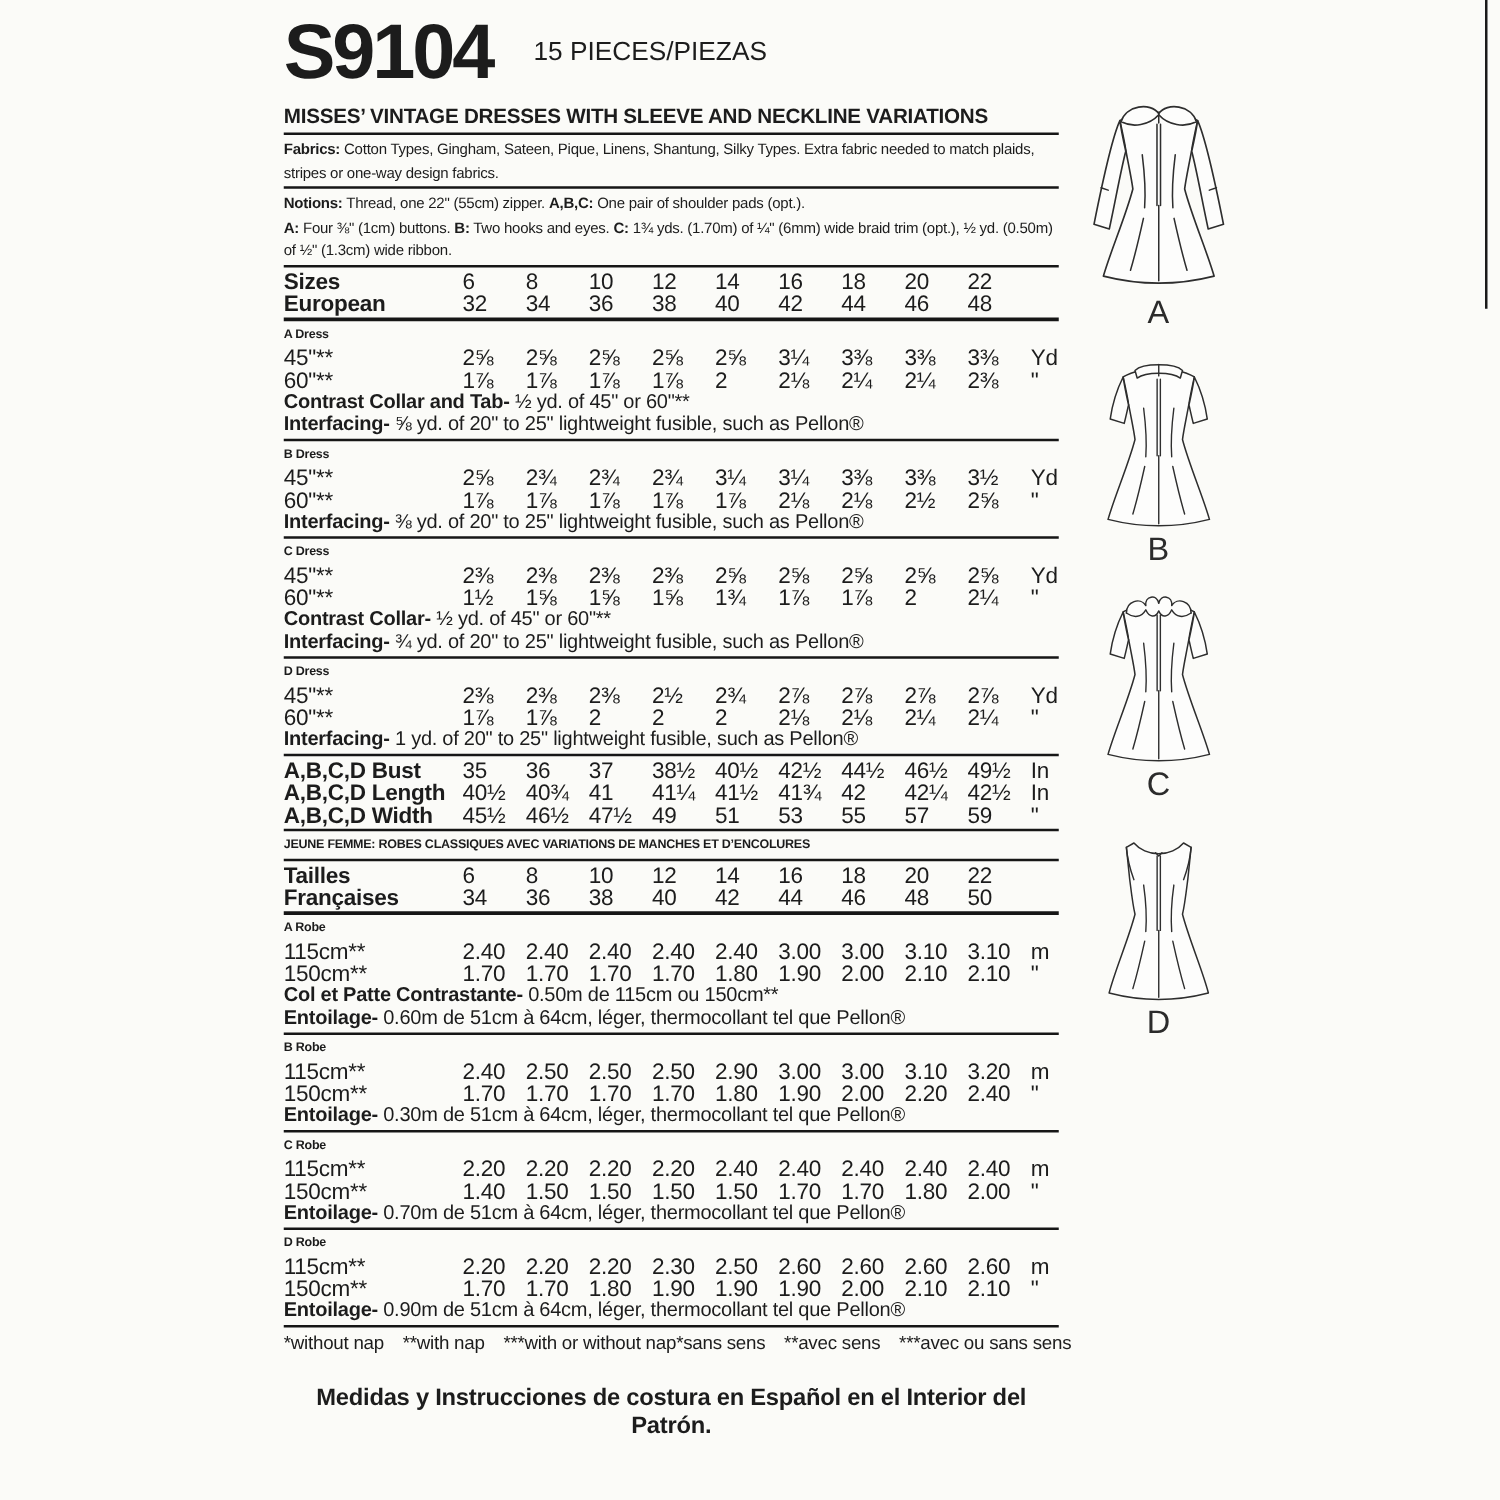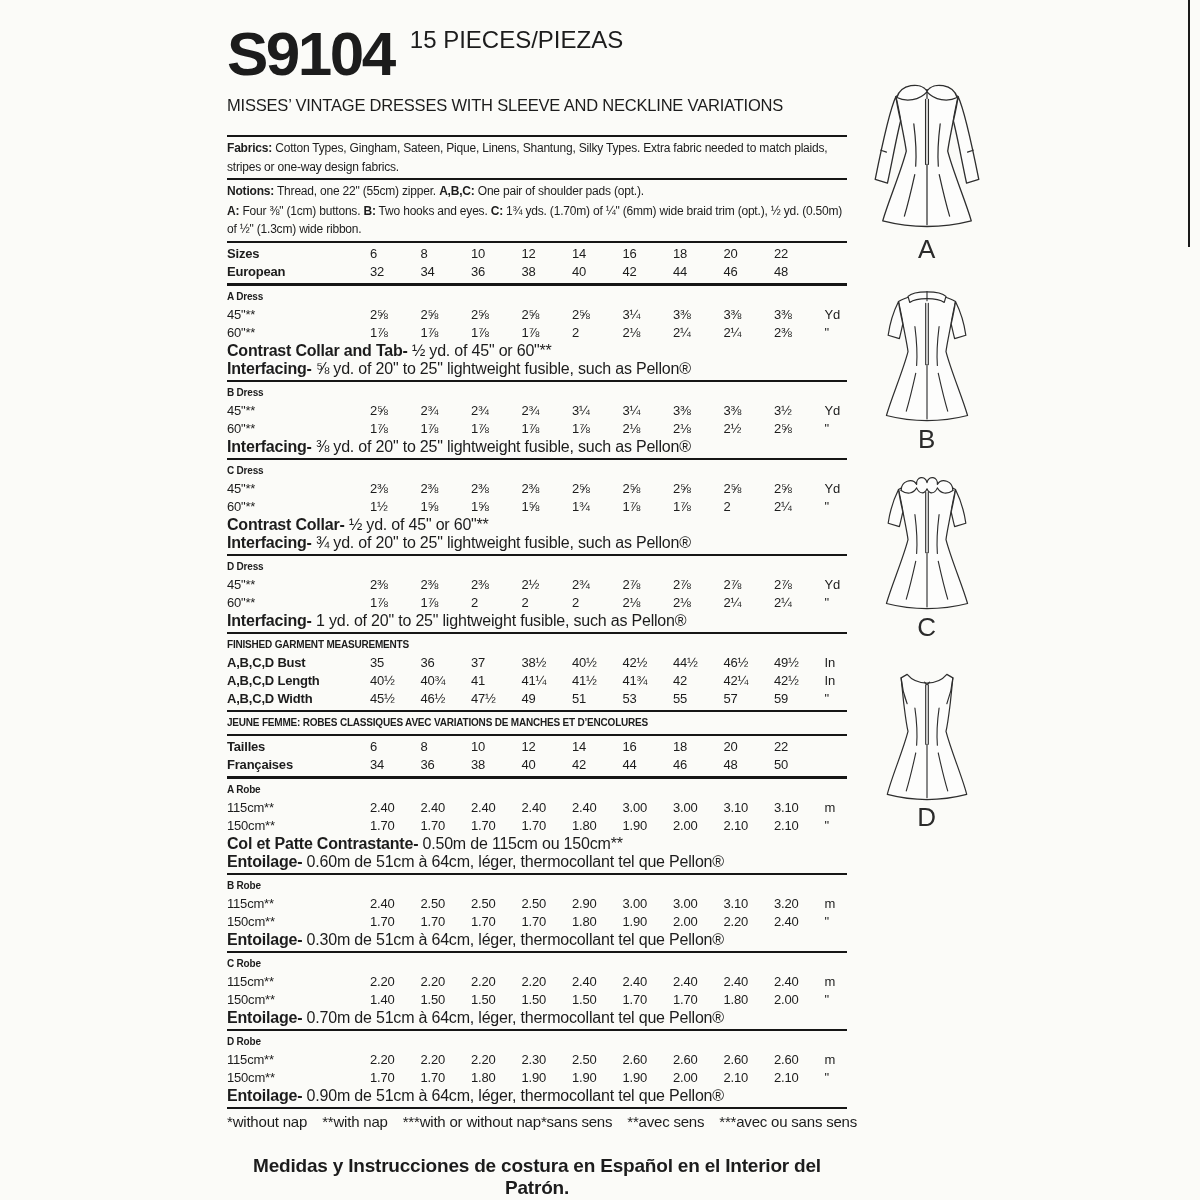--- a/index.html
+++ b/index.html
@@ -3,29 +3,29 @@
 <meta charset="utf-8">
 <style>
   html,body{margin:0;padding:0}
   body{
     width:1200px;height:1200px;position:relative;overflow:hidden;
     background:#fbfbf8;color:#1c1c1c;
     font-family:"Liberation Sans","DejaVu Sans",sans-serif;
     letter-spacing:-0.2px;
   }
   .content{position:absolute;left:227px;top:6px;width:620px}
-  .title-row{display:flex;align-items:flex-start;gap:16px;margin:20px 0 14px}
+  .title-row{display:flex;align-items:center;gap:33px;margin:8px 0 14px}
   .big-title{font-size:62px;font-weight:bold;letter-spacing:-2.5px;line-height:56px}
-  .pieces{font-size:24px;letter-spacing:0}
-  .heading{font-size:16.5px;font-weight:normal;line-height:18px;margin-bottom:21px}
+  .pieces{font-size:21px;letter-spacing:0}
+  .heading{font-size:16.5px;font-weight:bold;line-height:18px;margin-bottom:4px}
   .rule{height:2px;background:#161616;margin:2px 0;border:0}
   .rule.thick{height:3px}
   .para{margin:1px 0;font-size:12px;line-height:18.5px}
   b{font-weight:bold}
-  .trow{display:grid;grid-template-columns:143px repeat(9,50.5px) 1fr;font-size:13px;line-height:18px}
+  .trow{display:grid;grid-template-columns:143px repeat(9,50.5px) 1fr;font-size:18px;line-height:18px}
   .trow .tlabel{white-space:nowrap}
   .trow.bold-label .tlabel{font-weight:bold}
   .sec-title{font-weight:bold;font-size:10px;line-height:18px}
   .note{margin:0;font-size:16px;line-height:18px}
   .footnotes{display:flex;font-size:15px;line-height:18px;margin-top:4px;padding-right:0}
   .fn-group{display:flex;gap:15px;white-space:nowrap}
   .bottom-note{font-weight:bold;font-size:19px;text-align:center;margin-top:24px}
   .views{position:absolute;left:852px;top:0;width:150px}
   .view{position:absolute;left:0;width:150px;text-align:center}
   .view svg{display:block;margin:0 auto}
@@ -217,21 +217,20 @@
           <span class="tcell">2¼</span>
           <span class="tcell">2¼</span>
           <span class="tunit">"</span>
         </div>
       </div>
     <p class="note"><b>Interfacing-</b> 1 yd. of 20" to 25" lightweight fusible, such as Pellon®</p>
   </div>
   <div class="rule"></div>
 
   <div class="section">
-    <div class="sec-title">FINISHED GARMENT MEASUREMENTS</div>
     <div>
         <div class="trow bold-label">
           <span class="tlabel">A,B,C,D Bust</span>
           <span class="tcell">35</span>
           <span class="tcell">36</span>
           <span class="tcell">37</span>
           <span class="tcell">38½</span>
           <span class="tcell">40½</span>
           <span class="tcell">42½</span>
           <span class="tcell">44½</span>

